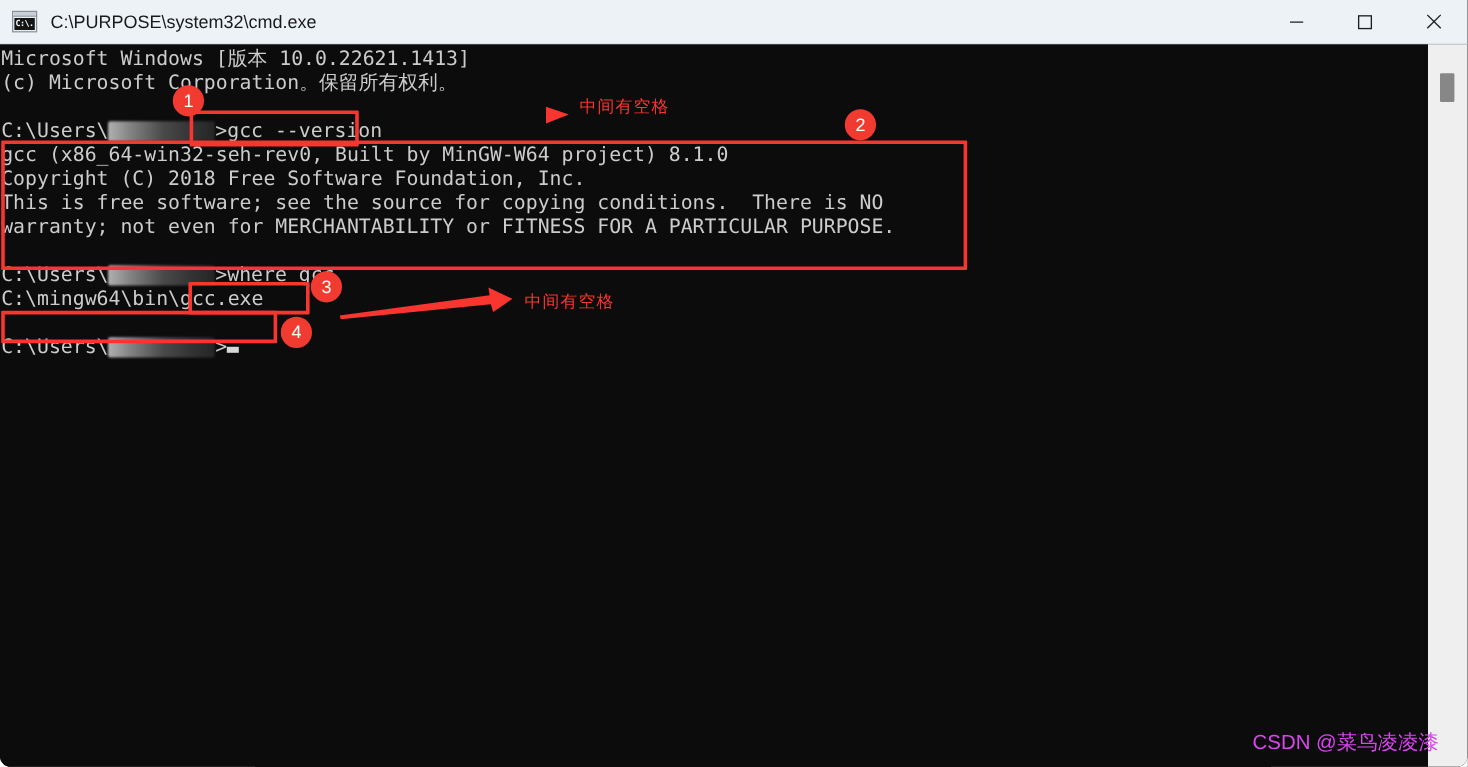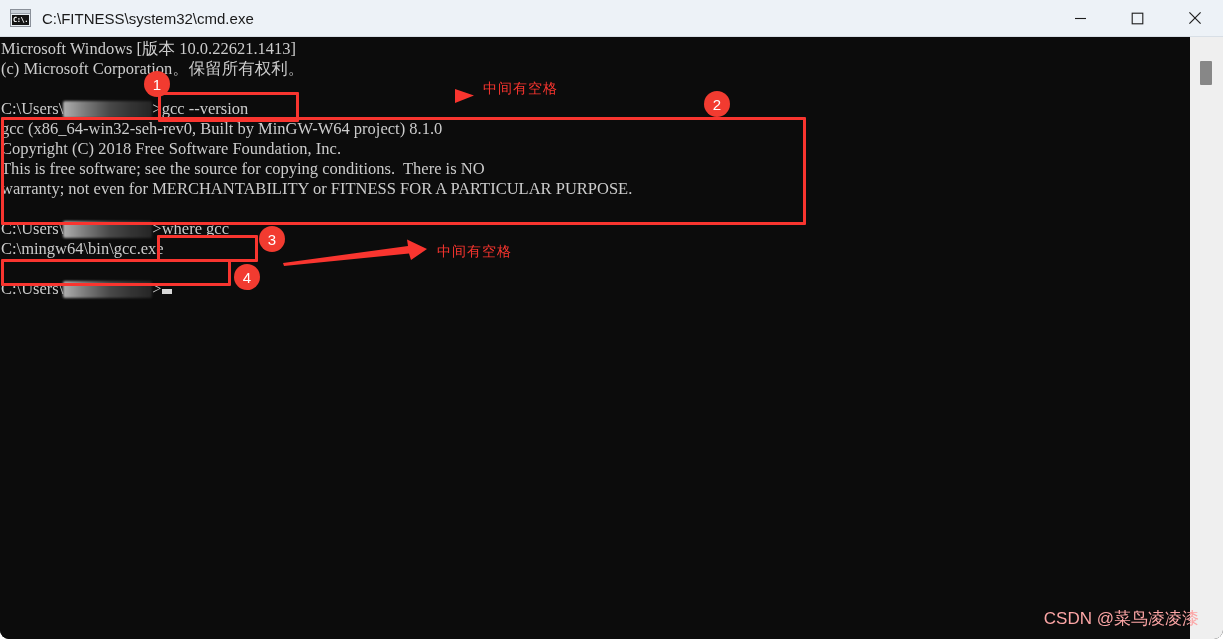--- a/index.html
+++ b/index.html
@@ -103,21 +103,21 @@
     left: 1px;
     top: 2px;
     width: 1189px;
     font-family: "DejaVu Sans Mono", "Liberation Mono", monospace;
     font-size: 16.5px;
     line-height: 20px;
     color: #cccccc;
     white-space: pre;
     letter-spacing: 0px;
   }
-  .tline { height: 20px; position: relative; font-family: Liberation Serif, serif; }
+  .tline { height: 20px; position: relative; }
 
   
   .redact {
     display: inline-block;
     position: relative;
     vertical-align: text-bottom;
     height: 17px;
     background: linear-gradient(90deg,
        rgba(190,190,190,0.92) 0%,
        rgba(150,150,150,0.85) 22%,
@@ -189,39 +189,39 @@
     white-space: nowrap;
     letter-spacing: 1px;
   }
   .ann-arrow { position: absolute; }
 
   
   #watermark {
     position: absolute;
     right: 24px;
     bottom: 9px;
-    color: #fca5a5;
+    color: #d946ef;
     font-family: "Liberation Sans", sans-serif;
     font-size: 17px;
     white-space: nowrap;
   }
 </style>
 </head>
 <body>
 
 <div id="window">
 
   <div id="titlebar">
 
     <div id="app-icon">
       <div class="icon-titlestrip"></div>
       <div class="icon-screen">C:\.</div>
     </div>
 
-    <div id="title-text">C:\FITNESS\system32\cmd.exe</div>
+    <div id="title-text">C:\PURPOSE\system32\cmd.exe</div>
 
     <div id="win-controls">
       <div class="win-btn">
         <svg width="13" height="13" viewBox="0 0 13 13" aria-hidden="true">
           <line x1="1" y1="6.5" x2="12" y2="6.5" stroke="#1d1d1d" stroke-width="1.1"></line>
         </svg>
       </div>
       <div class="win-btn">
         <svg width="13" height="13" viewBox="0 0 13 13" aria-hidden="true">
           <rect x="1.2" y="1.2" width="10.6" height="10.6" fill="none" stroke="#1d1d1d" stroke-width="1.1"></rect>

